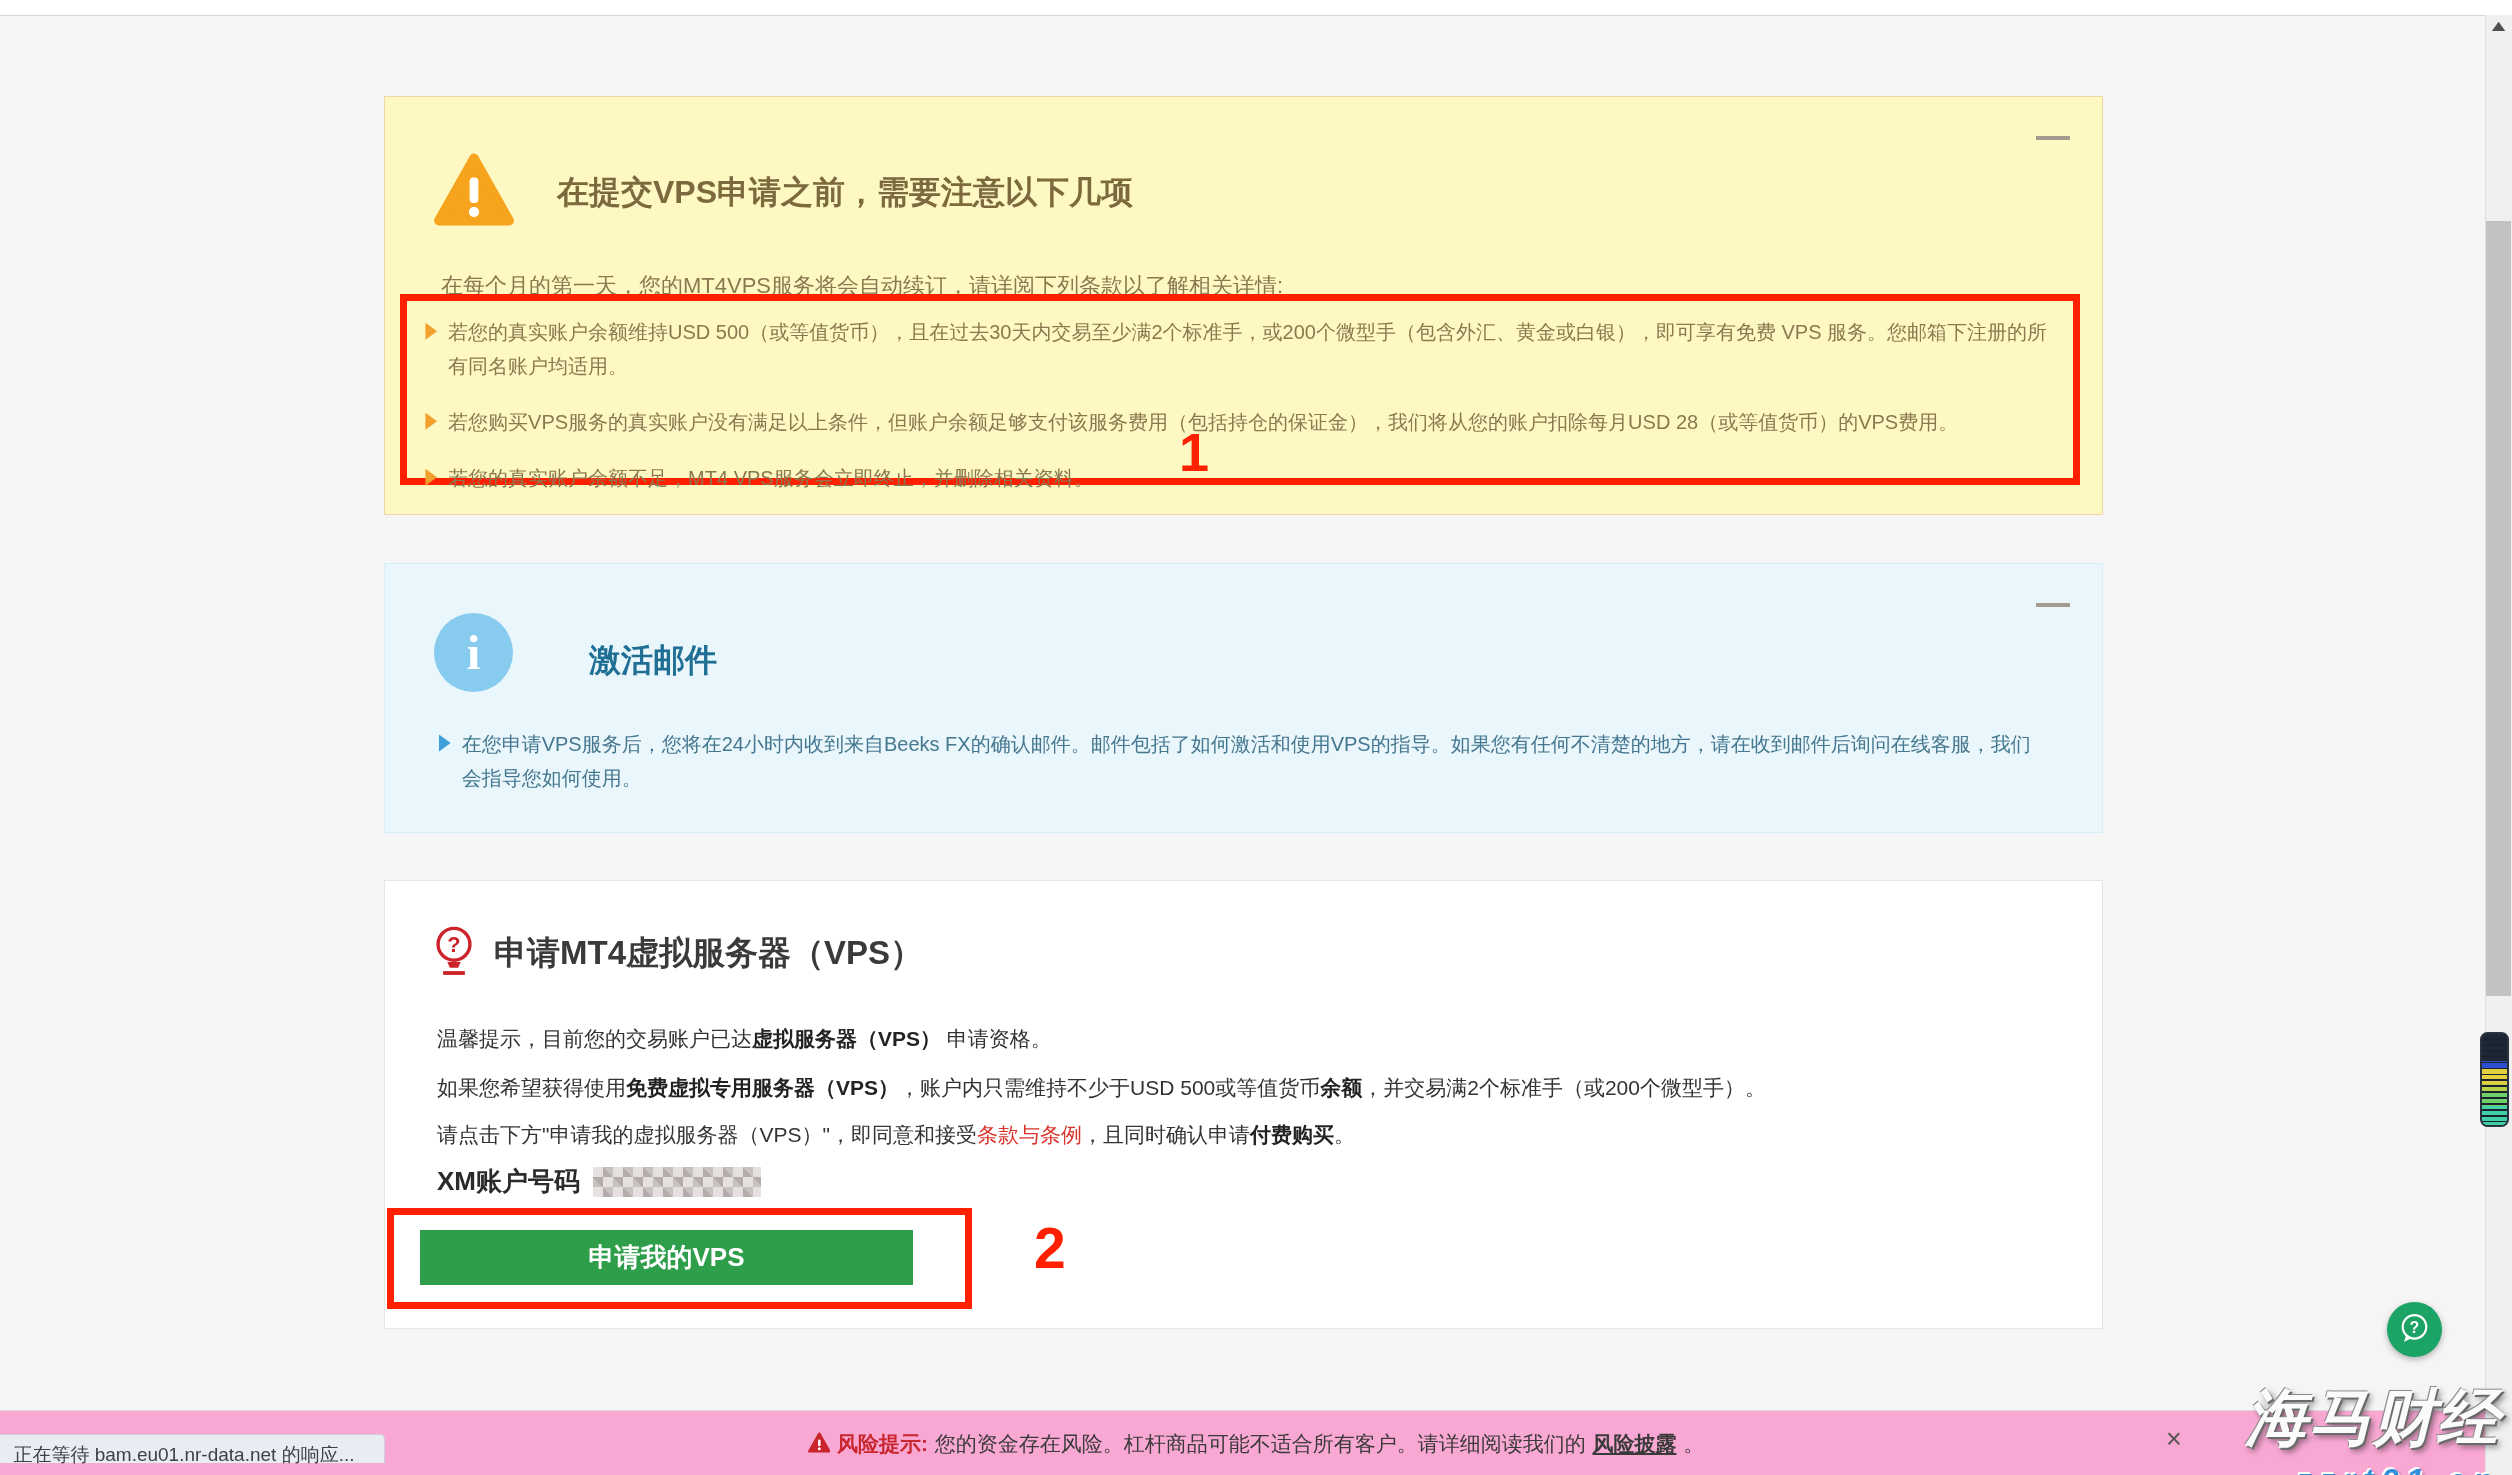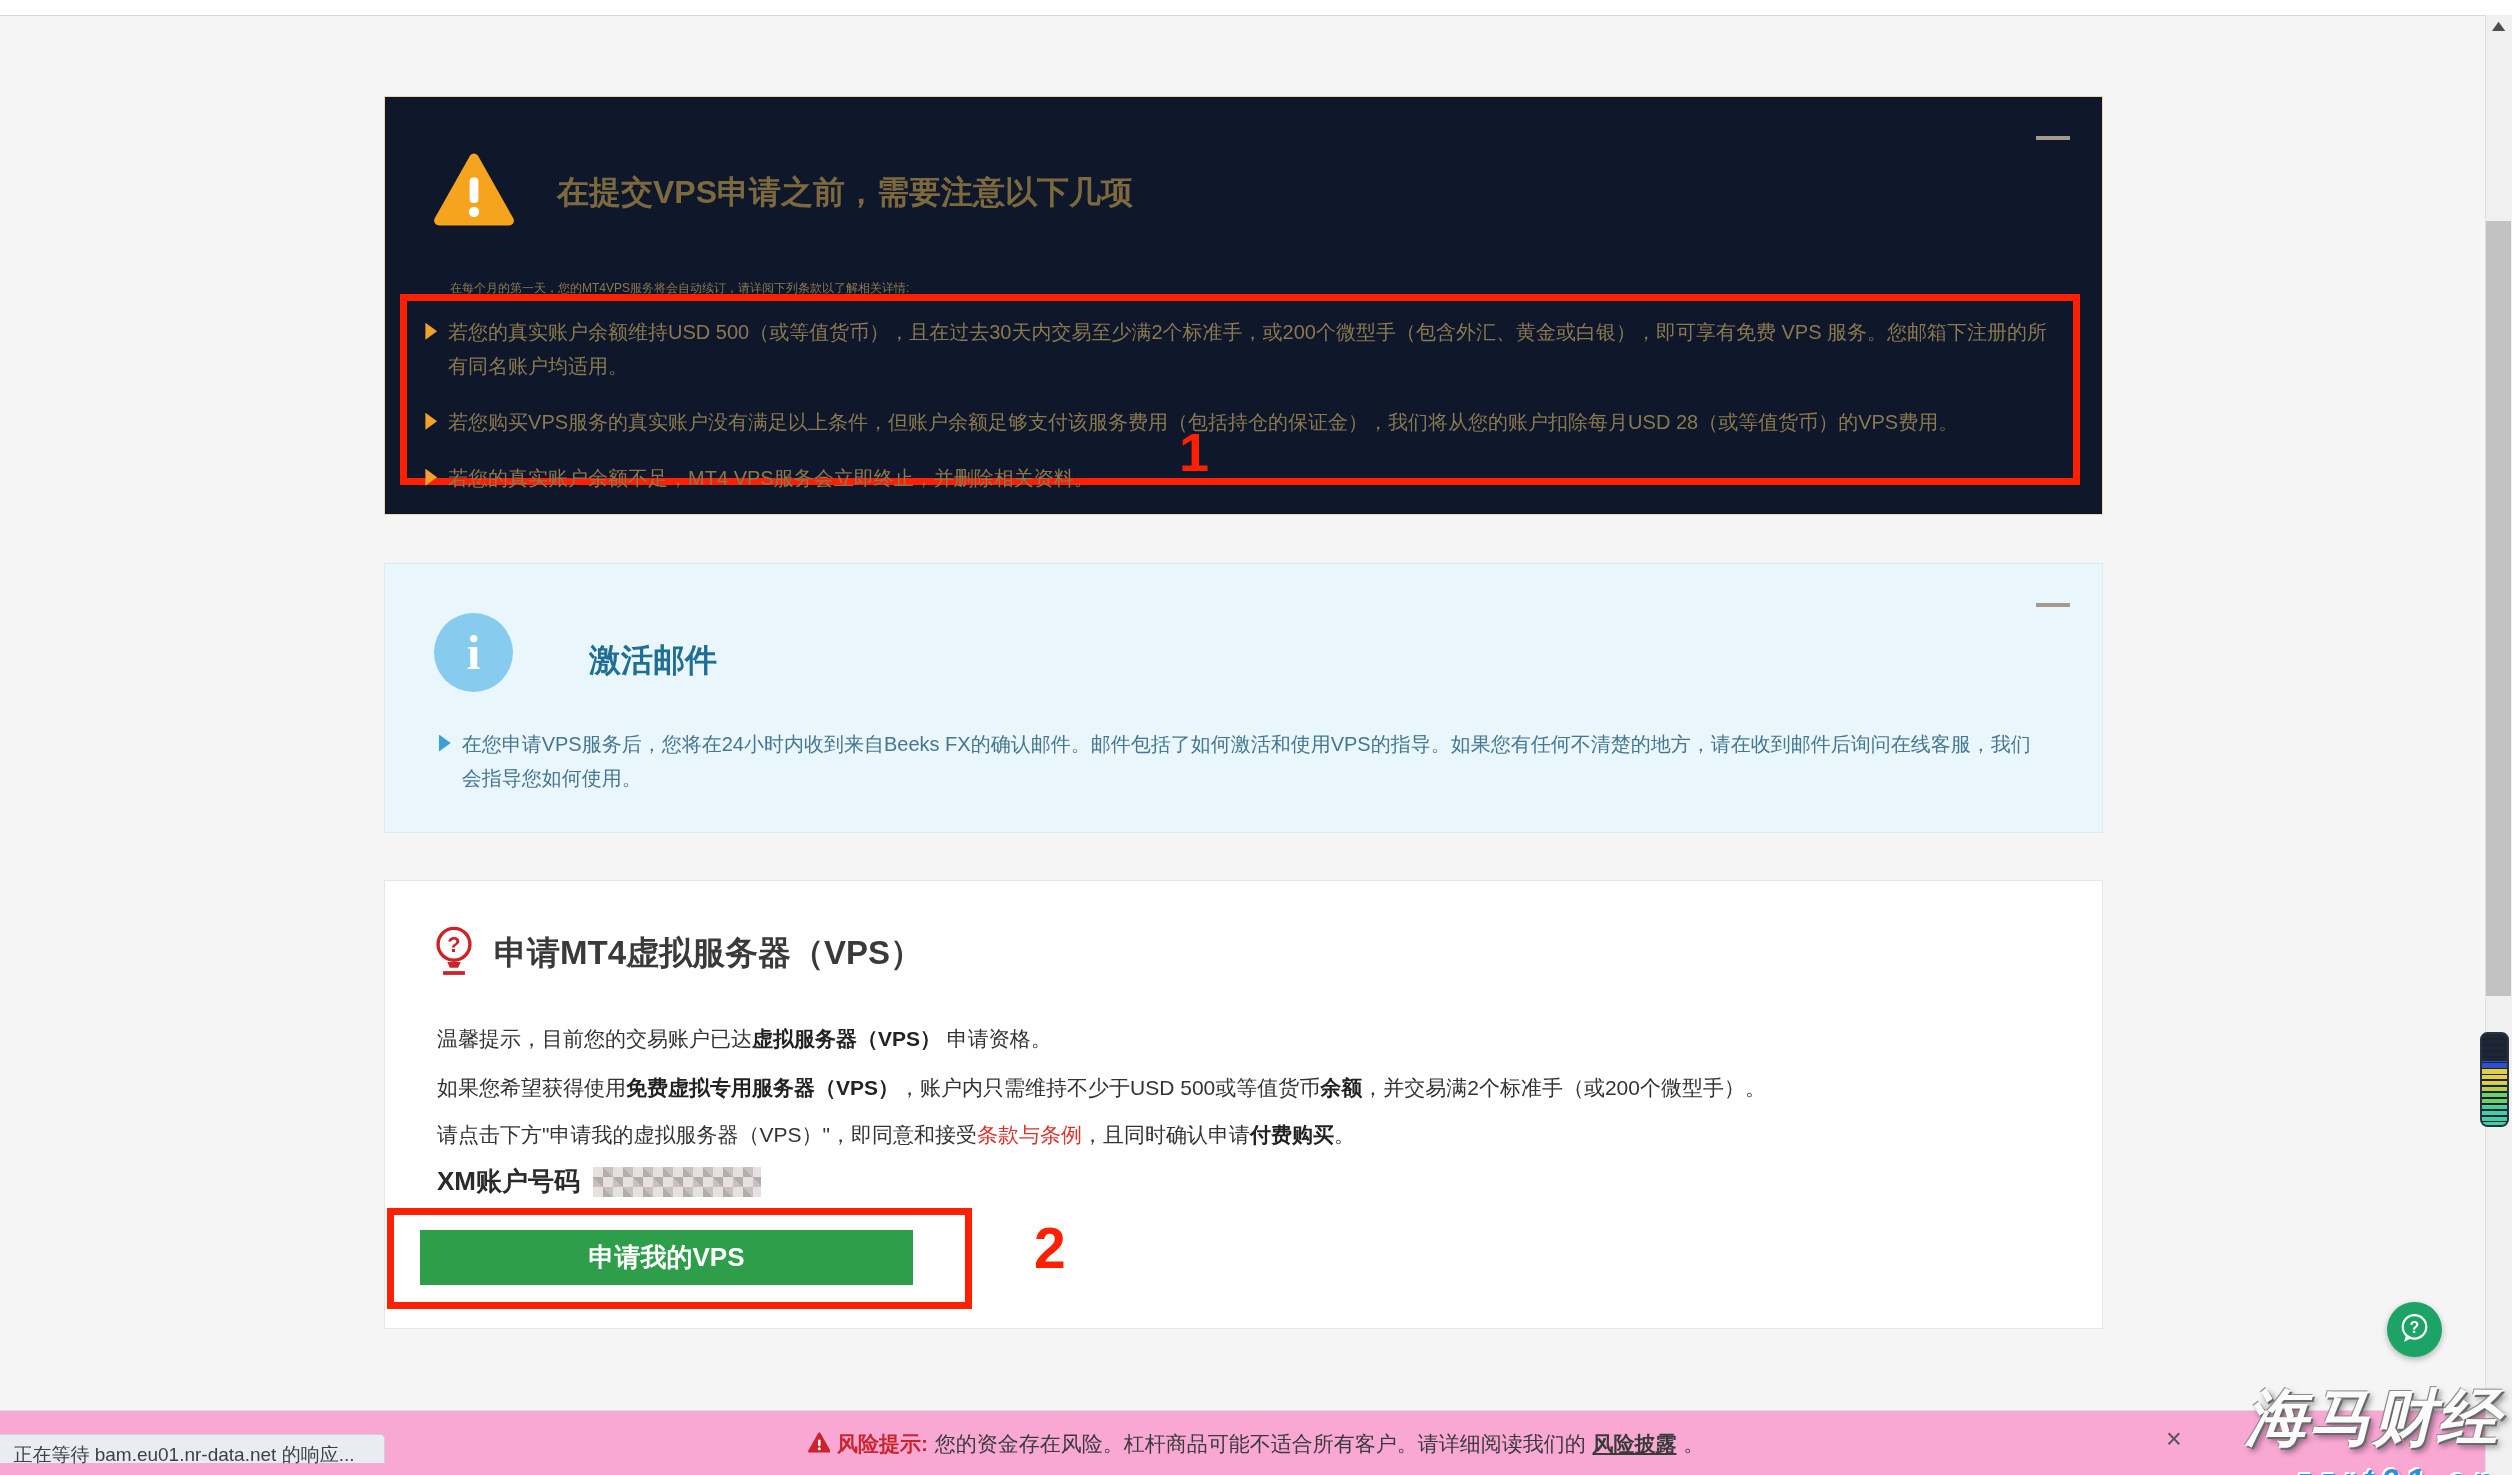--- a/index.html
+++ b/index.html
@@ -9,23 +9,23 @@
     font-family:"Liberation Sans","DejaVu Sans",sans-serif;
     -webkit-font-smoothing:antialiased;
   }
   .top-strip{position:absolute;top:0;left:0;width:2512px;height:15px;background:#ffffff;border-bottom:0.8px solid #d8d8d8;}
 
   
   .panel{position:absolute;left:384px;width:1719px;box-sizing:border-box;}
   .collapse-dash{position:absolute;top:39px;right:32px;width:34px;height:4.2px;background:#a39b8d;cursor:pointer;}
 
   
-  .notice-box{top:96px;height:419px;background:#0f172a;border:0.8px solid #eed9a4;}
+  .notice-box{top:96px;height:419px;background:#fef9c3;border:0.8px solid #eed9a4;}
   .notice-title{position:absolute;left:172px;top:74px;margin:0;font-size:32px;font-weight:bold;color:#7c6a3e;}
-  .notice-intro{position:absolute;left:52px;top:170px;margin:13px;font-size:12px;color:#8a7950;}
+  .notice-intro{position:absolute;left:52px;top:170px;margin:4px;font-size:22px;color:#8a7950;}
   .warning-icon{position:absolute;left:49px;top:55px;}
   .red-frame-1{position:absolute;left:15px;top:197px;width:1680px;height:191px;box-sizing:border-box;
     border:7.5px solid #fe2000;padding:14.2px 18.4px;display:flex;flex-direction:column;gap:22px;}
   .bullet-row{display:flex;gap:11px;}
   .arrow-marker{flex:0 0 11.7px;width:11.7px;height:17px;margin-top:7.5px;background:#f2a12d;
     clip-path:polygon(0 0,100% 50%,0 100%);}
   .arrow-blue{background:#3d9ed9;}
   .bullet-text{font-size:20px;line-height:34px;color:#8a7950;max-width:1617px;}
   .annotation-number{position:absolute;font-size:54px;font-weight:bold;color:#fe2000;line-height:1;}
   .num-1{left:794px;top:328px;}

